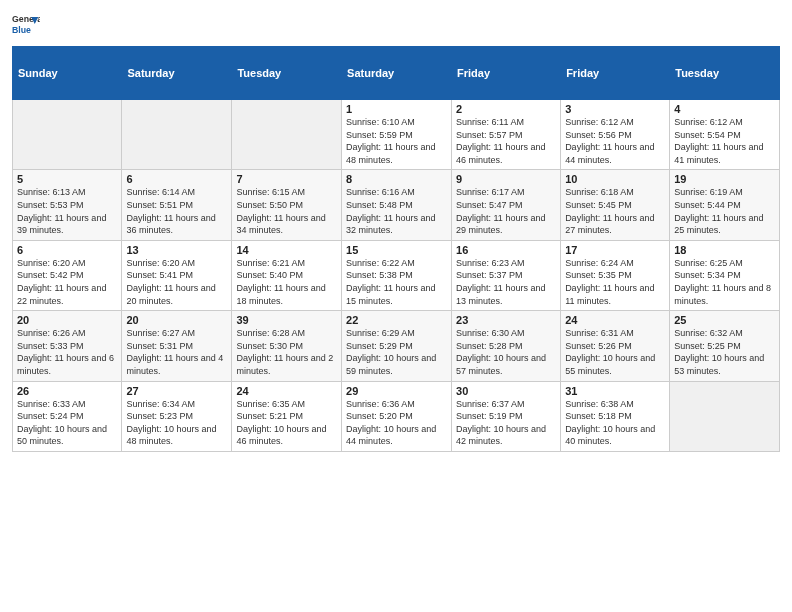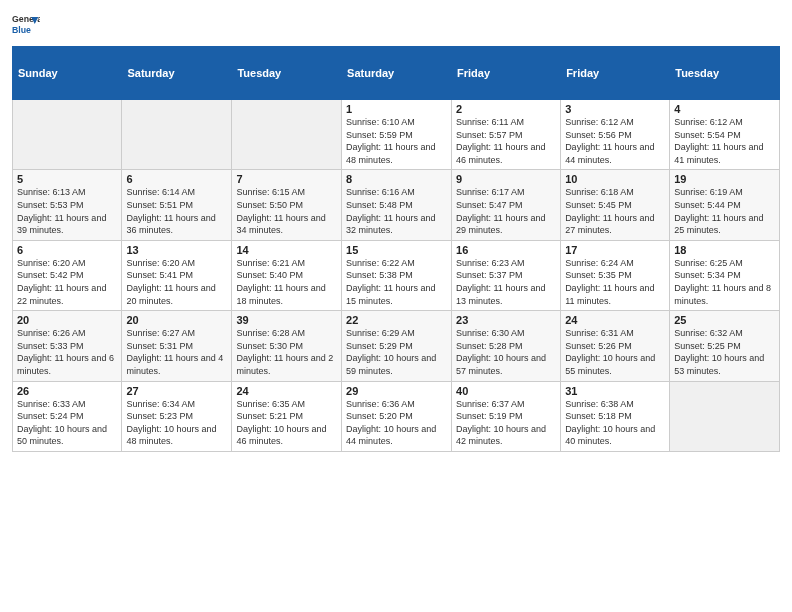--- a/index.html
+++ b/index.html
@@ -237,21 +237,21 @@
           </td>
           <td>
             <span class="day-number">24</span>
             <div class="day-info">Sunrise: 6:35 AM<br>Sunset: 5:21 PM<br>Daylight: 10 hours and 46 minutes.</div>
           </td>
           <td>
             <span class="day-number">29</span>
             <div class="day-info">Sunrise: 6:36 AM<br>Sunset: 5:20 PM<br>Daylight: 10 hours and 44 minutes.</div>
           </td>
           <td>
-            <span class="day-number">40</span>
+            <span class="day-number">30</span>
             <div class="day-info">Sunrise: 6:37 AM<br>Sunset: 5:19 PM<br>Daylight: 10 hours and 42 minutes.</div>
           </td>
           <td>
             <span class="day-number">31</span>
             <div class="day-info">Sunrise: 6:38 AM<br>Sunset: 5:18 PM<br>Daylight: 10 hours and 40 minutes.</div>
           </td>
           <td class="empty-cell"></td>
         </tr>
       </tbody>
   </table>

